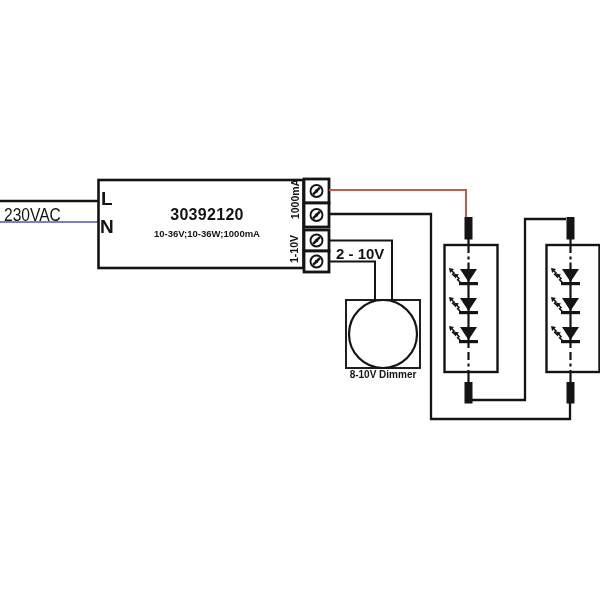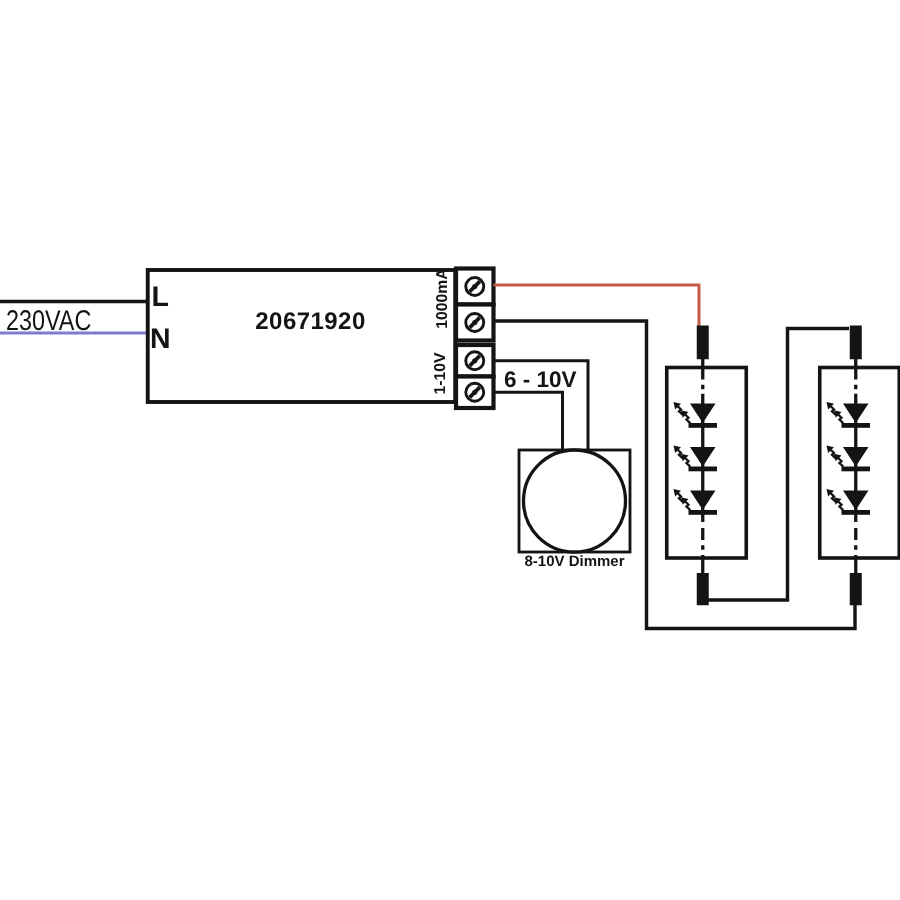--- a/index.html
+++ b/index.html
@@ -82,18 +82,19 @@
       <circle cx="383" cy="334" r="34" fill="#ffffff" stroke="#141414" stroke-width="2.2"></circle>
     </g>
 
     <use href="#ledstrip" x="468.5" y="217"></use>
     <use href="#ledstrip" x="570.5" y="217"></use>
   </svg>
 
   <div class="lbl lbl-mains">230VAC</div>
   <div class="lbl lbl-L">L</div>
   <div class="lbl lbl-N">N</div>
-  <div class="lbl lbl-model">20671920</div>
+  <div class="lbl lbl-model">30392120</div>
+  <div class="lbl lbl-specs">10-36V;10-36W;1000mA</div>
   <div class="lbl lbl-out">1000mA</div>
   <div class="lbl lbl-dim">1-10V</div>
-  <div class="lbl lbl-dimwire">6 - 10V</div>
+  <div class="lbl lbl-dimwire">2 - 10V</div>
   <div class="lbl lbl-dimmer">8-10V Dimmer</div>
 </div>
 
 </body></html>

